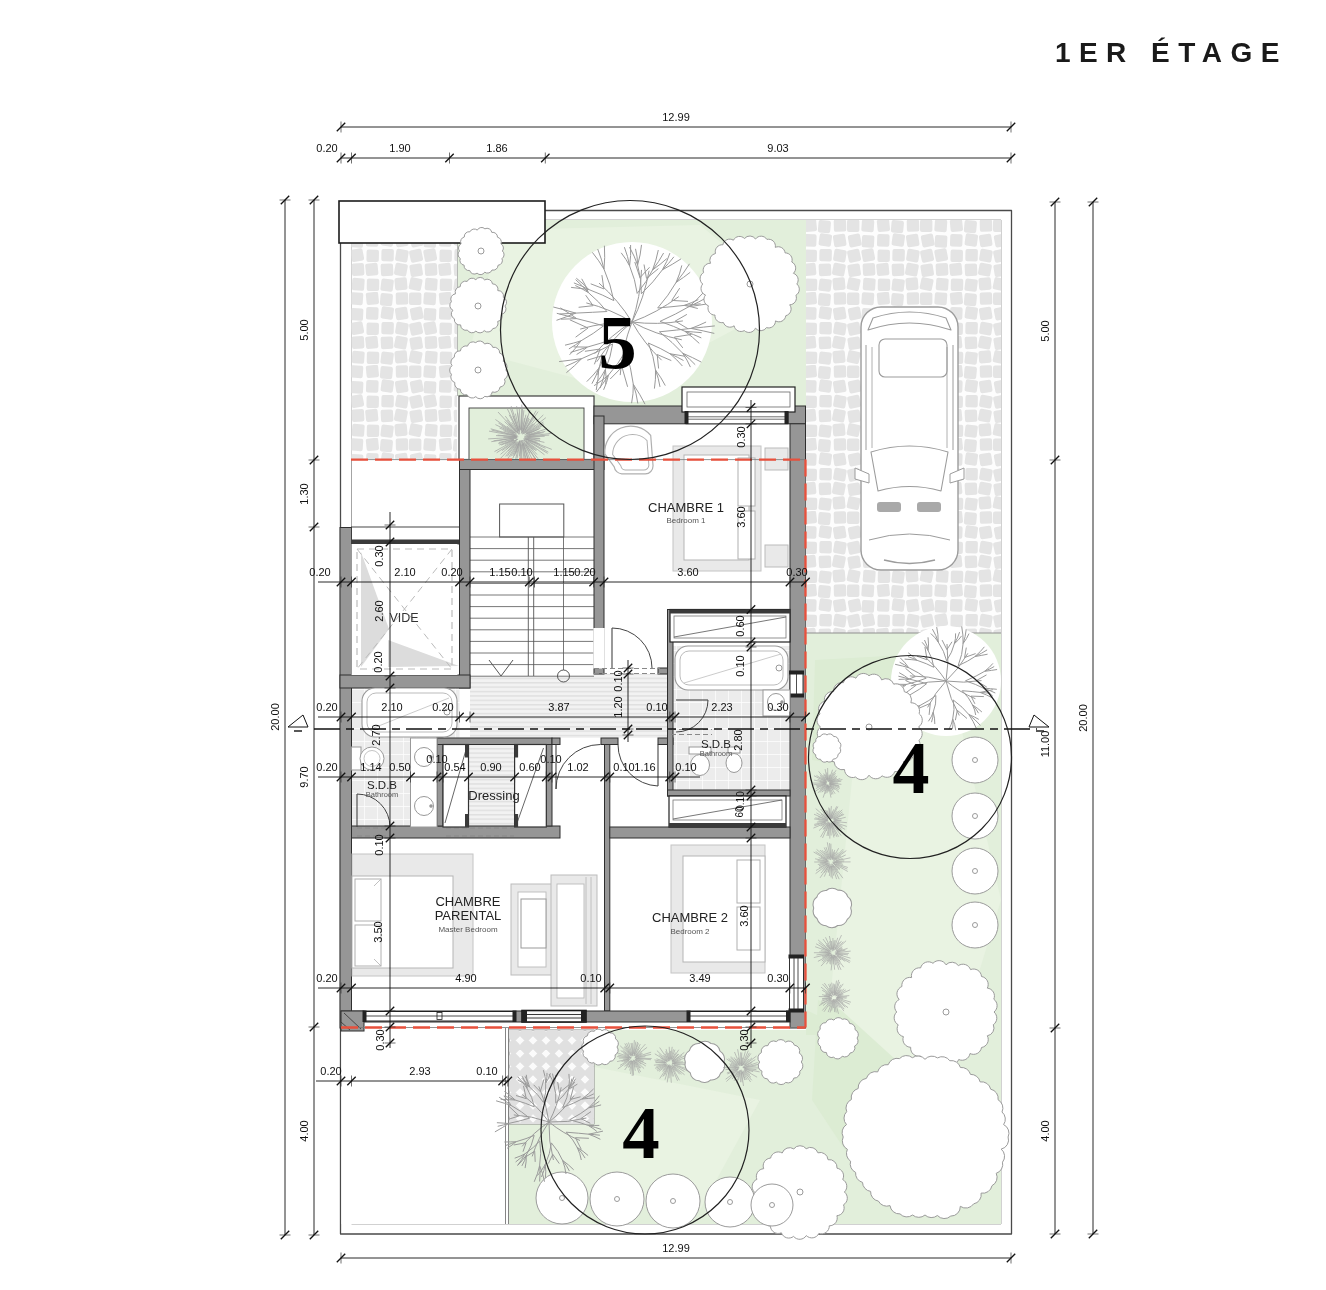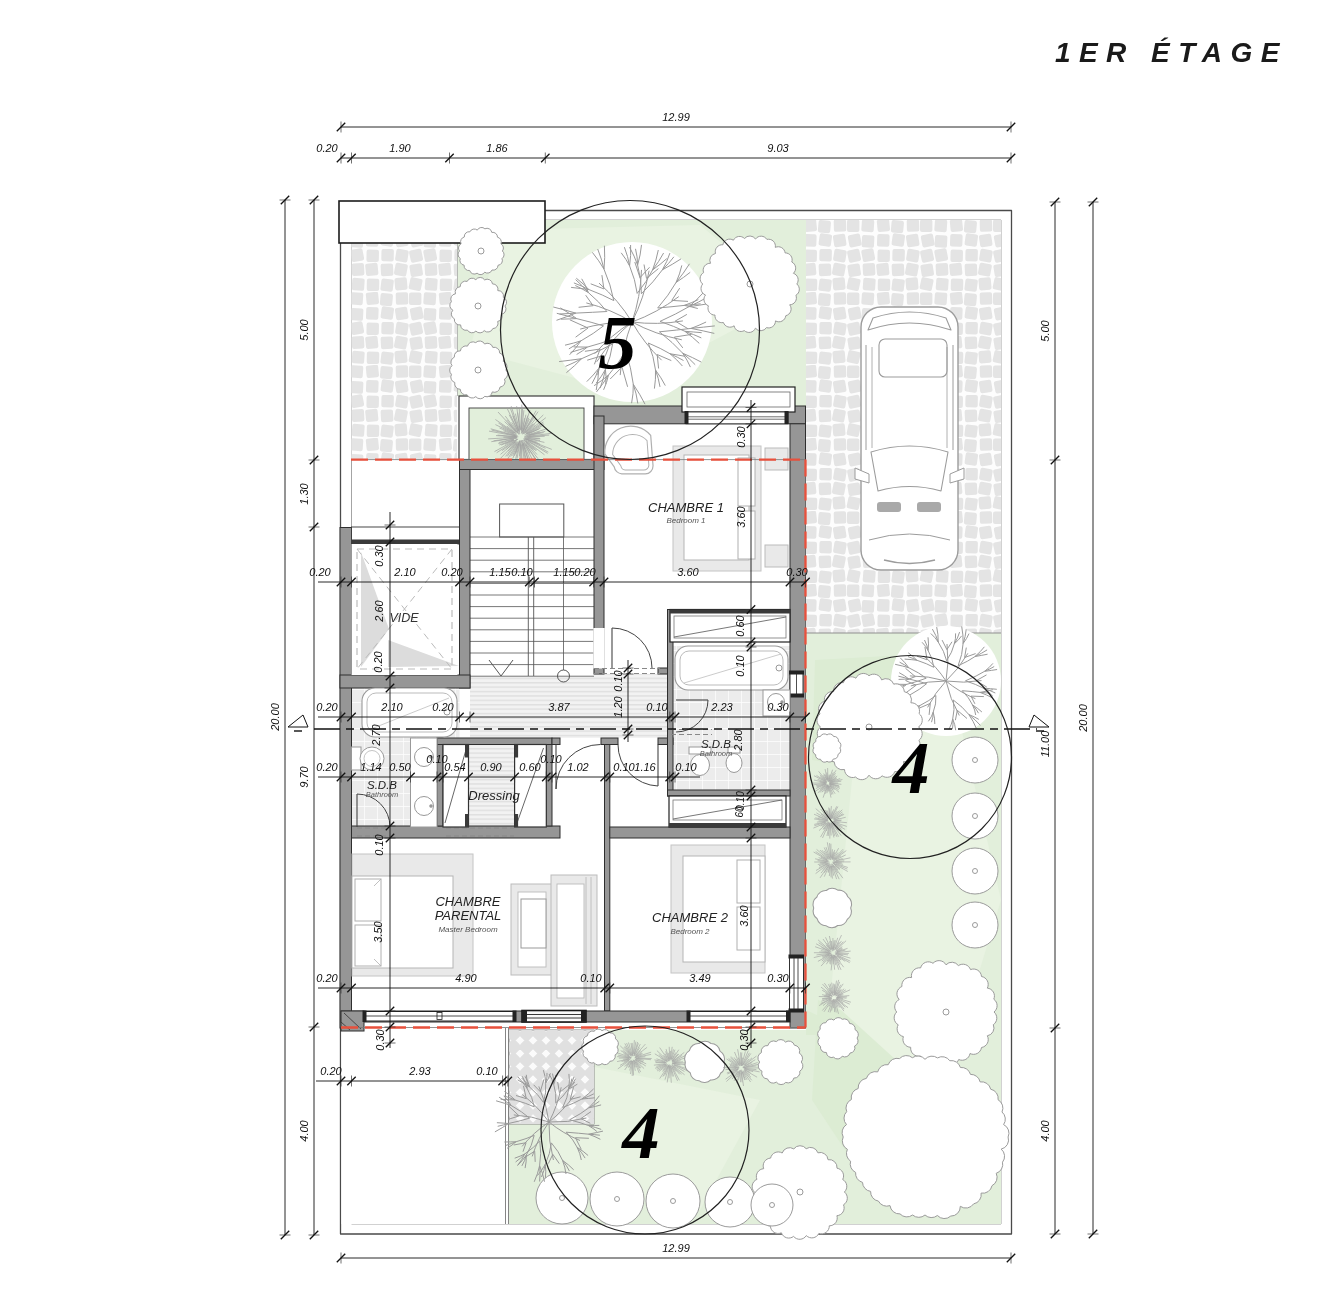--- a/index.html
+++ b/index.html
@@ -1,12 +1,12 @@
 <!DOCTYPE html>
-<html><head><meta charset="utf-8"><style>html,body{margin:0;padding:0;background:#fff;}#plan{width:1102px;height:1290px;position:relative;font-style:italic;}</style></head><body>
+<html><head><meta charset="utf-8"><style>html,body{margin:0;padding:0;background:#fff;}#plan{width:1102px;height:1290px;position:relative;}</style></head><body>
 <div id="plan">
 <svg width="1326" height="1290" viewBox="0 0 1326 1290">
 <defs>
         <pattern id="cob" width="73" height="73" patternUnits="userSpaceOnUse">
           <rect x="1.2" y="0.2" width="12.4" height="12.4" rx="2" fill="#e4e4e4" transform="rotate(-6 7.4 6.4)"></rect>
           <rect x="15.2" y="1.4" width="12.4" height="12.4" rx="2" fill="#e4e4e4" transform="rotate(5 21.4 7.6)"></rect>
           <rect x="30.8" y="0.3" width="12.4" height="12.4" rx="2" fill="#e4e4e4" transform="rotate(-2 37.0 6.5)"></rect>
           <rect x="44.0" y="0.5" width="12.4" height="12.4" rx="2" fill="#e4e4e4" transform="rotate(0 50.2 6.7)"></rect>
           <rect x="58.6" y="0.5" width="12.4" height="12.4" rx="2" fill="#e4e4e4" transform="rotate(4 64.8 6.7)"></rect>
           <rect x="1.1" y="15.2" width="12.4" height="12.4" rx="2" fill="#e4e4e4" transform="rotate(2 7.3 21.4)"></rect>

